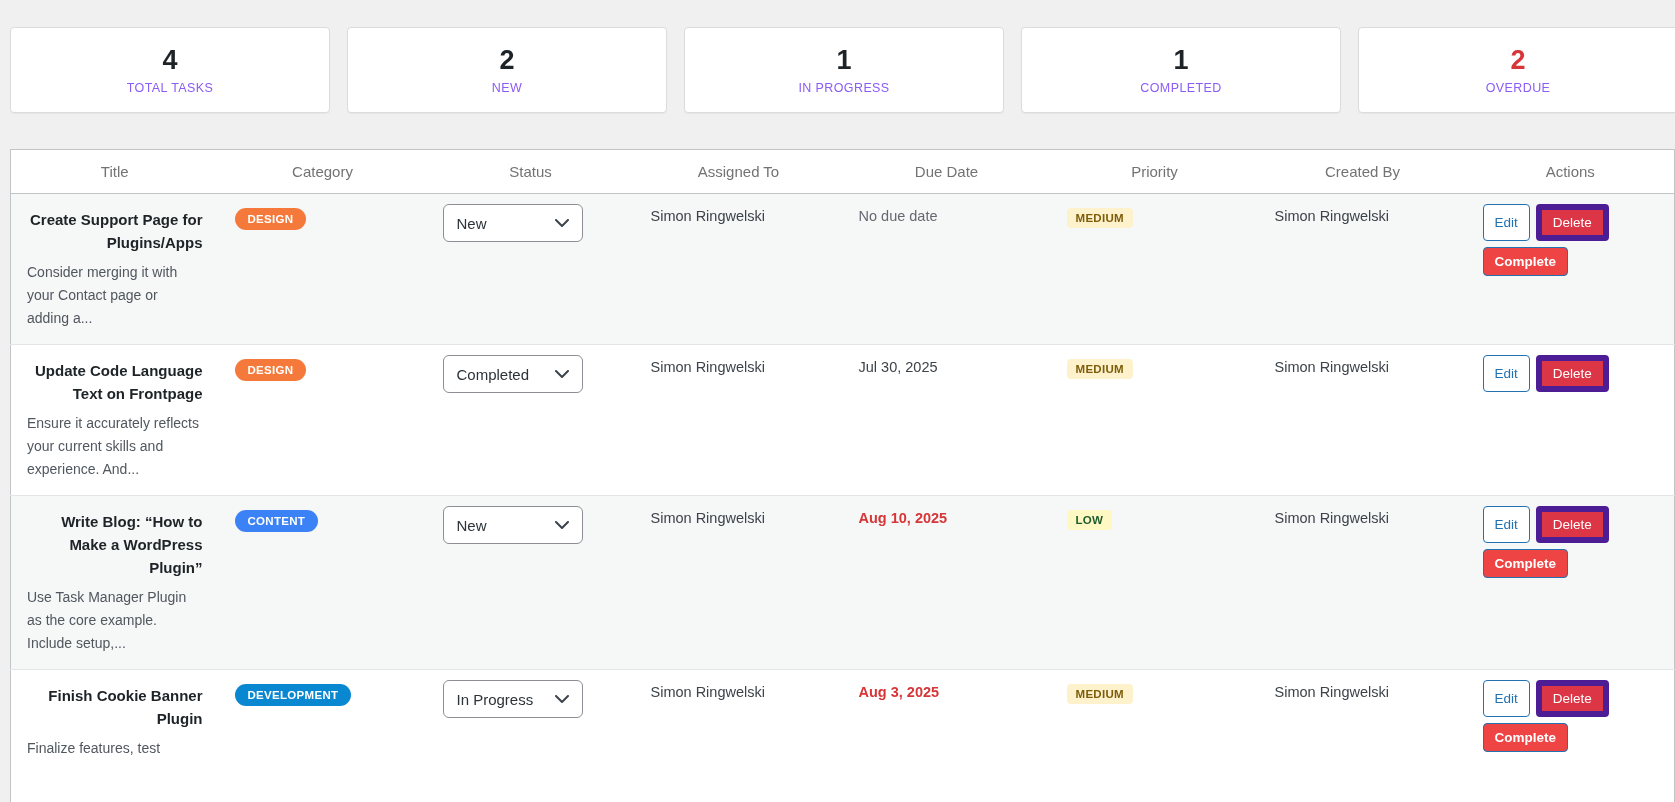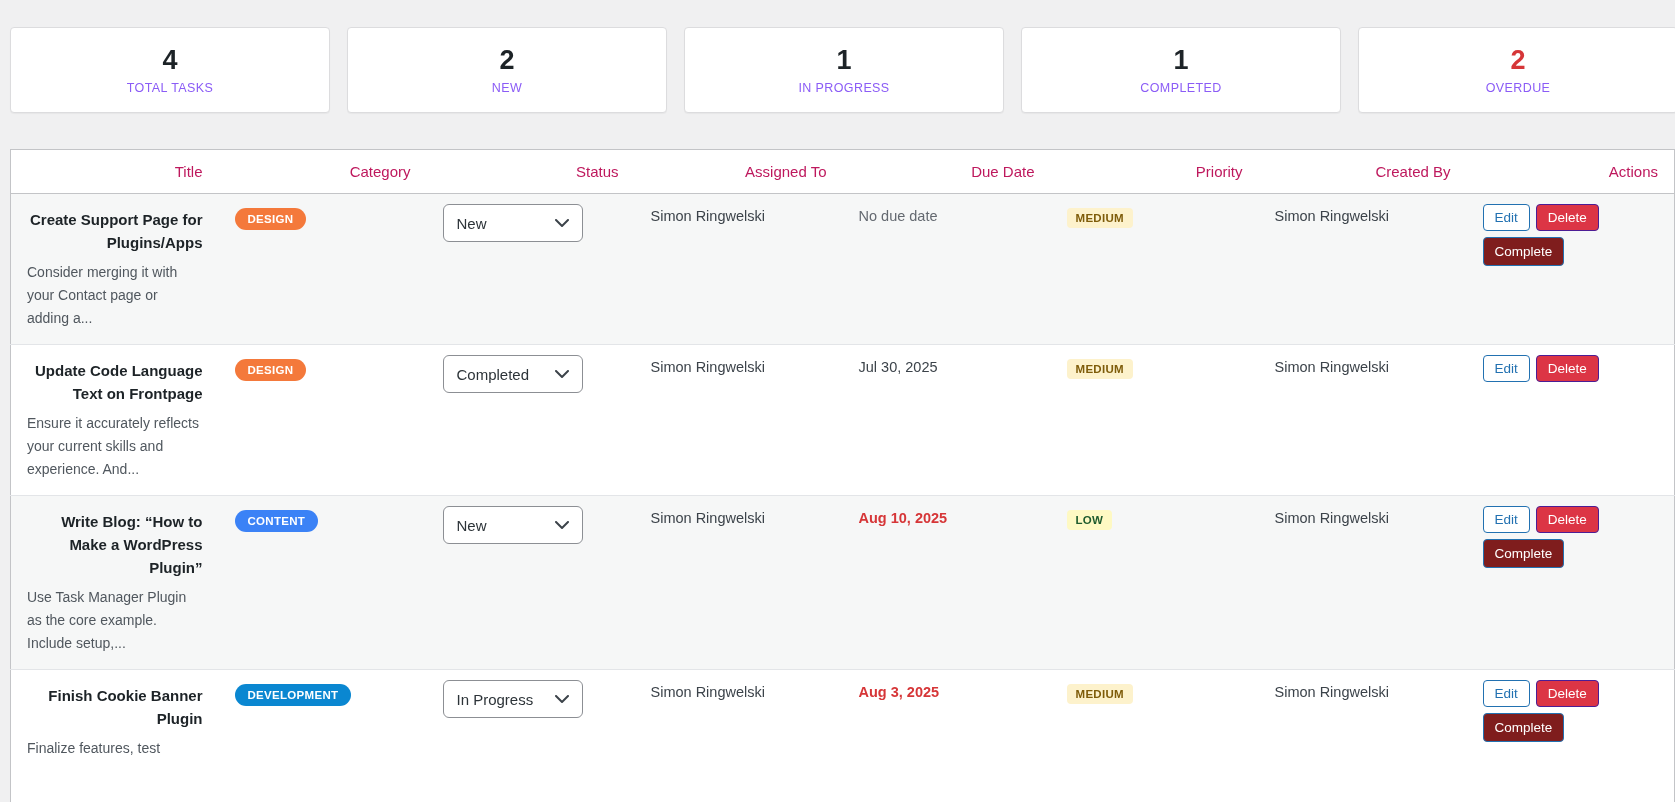--- a/index.html
+++ b/index.html
@@ -43,24 +43,24 @@
   
   .table-box { margin-top: 36px; width: 1665px; }
   table.tasks {
     width: 100%;
     border-collapse: collapse;
     background: #fff;
     border: 1px solid #c3c4c7;
     table-layout: fixed;
   }
   table.tasks th {
-    text-align: right;
+    text-align: center;
     font-weight: 400;
     font-size: 15px;
-    color: #be185d;
+    color: #737373;
     padding: 13px 16px;
     border-bottom: 1px solid #c3c4c7;
   }
   table.tasks td {
     vertical-align: top;
     padding: 14px 16px;
     font-size: 14.5px;
     color: #3c434a;
     border-top: 1px solid #e3e5e8;
   }
@@ -105,22 +105,22 @@
     font-weight: 700;
     letter-spacing: 0.3px;
   }
 
   .due-overdue { font-weight: 700; }
   .muted { color: #646970; }
 
   .actions-wrap { display: flex; flex-wrap: wrap; gap: 6px; width: 160px; }
   .btn { border-radius: 4px; font-size: 13.5px; font-family: "Liberation Sans", sans-serif; cursor: pointer; }
   .btn-edit { background: #fff; border: 1px solid #2271b1; color: #2271b1; padding: 5px 11px; }
-  .btn-delete { background: #dc3545; border: 1px solid #4c1d95; color: #fff; padding: 5px 11px; }
-  .btn-complete { background: #7f1d1d; border: 1px solid #2271b1; color: #fff; padding: 6px 11px; }
+  .btn-delete { background: #dc3545; border: 6px solid #4c1d95; color: #fff; padding: 5px 11px; }
+  .btn-complete { background: #ef4444; border: 1px solid #2271b1; color: #fff; padding: 6px 11px; font-weight: bold; }
 </style>
 </head>
 <body>
 
 <div class="wrap">
 
 
   <div class="stats-row">
     <div class="stat-card">
       <div class="stat-value" style="color: rgb(29, 35, 39);">4</div>

